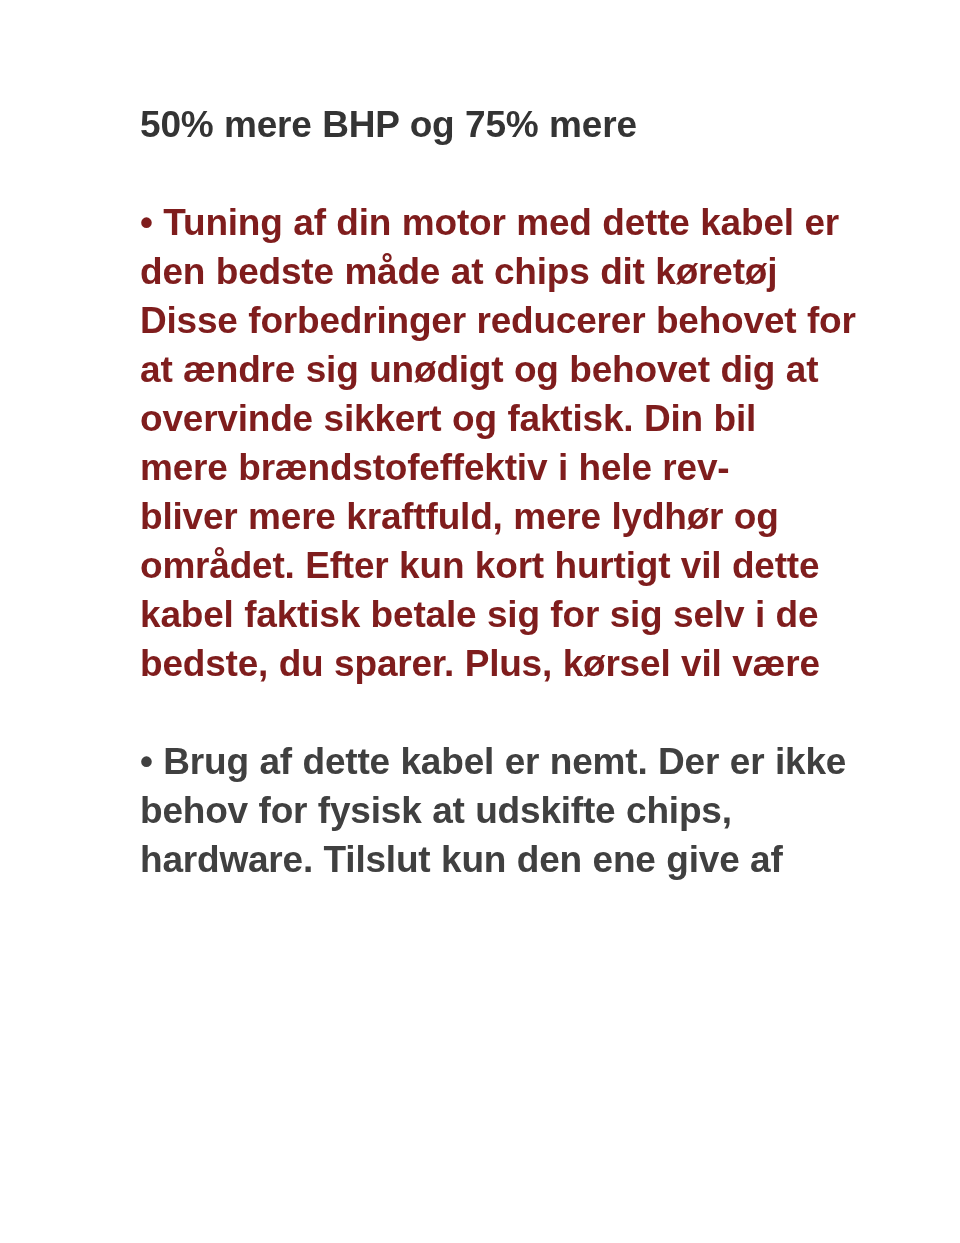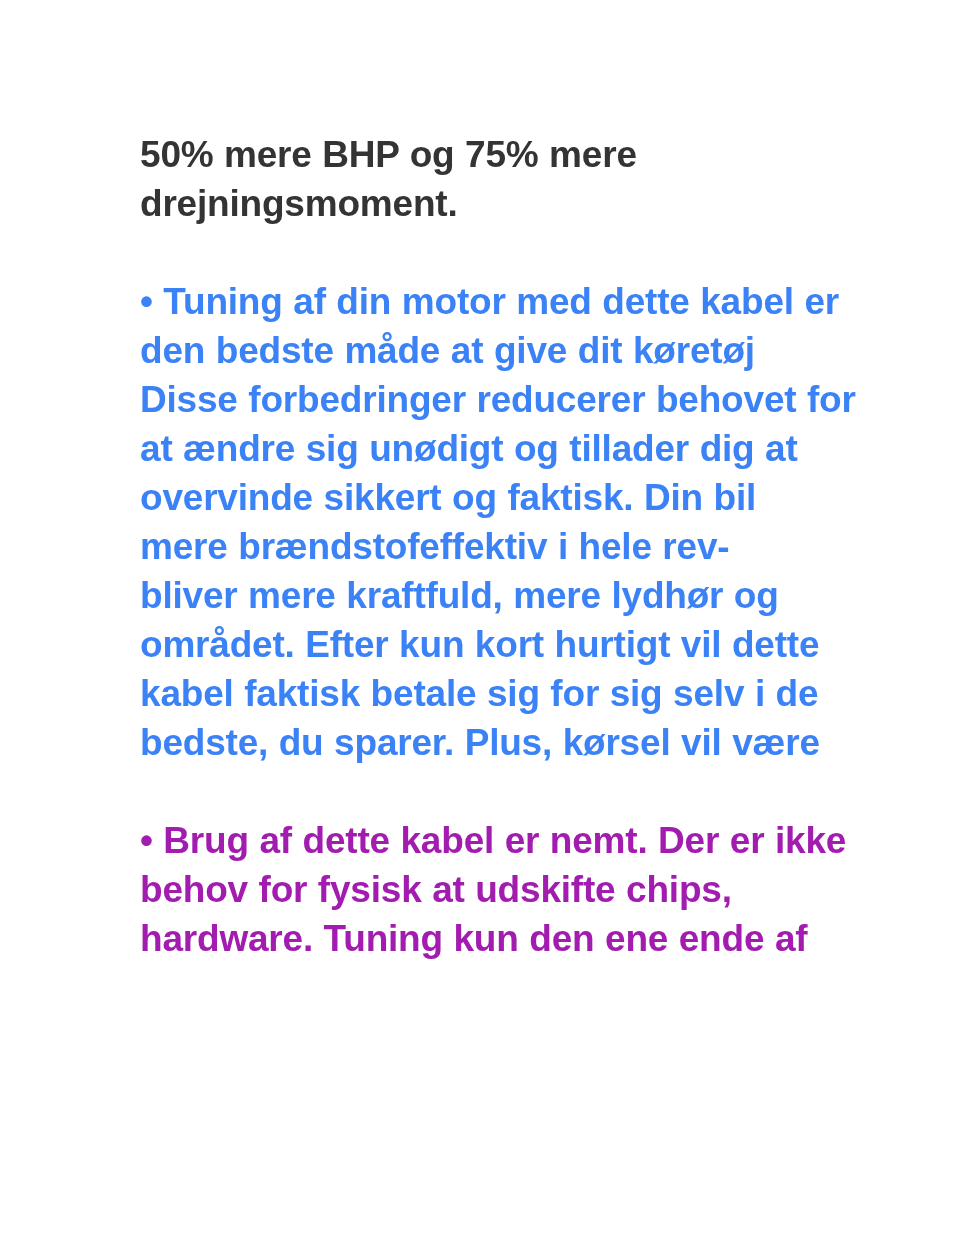--- a/index.html
+++ b/index.html
@@ -20,21 +20,21 @@
     height: 1243px;
     background: #ffffff;
     box-sizing: border-box;
     position: relative;
     overflow: hidden;
   }
 
   .content {
     position: absolute;
     left: 140px;
-    top: 130px;
+    top: 100px;
     width: 690px;
   }
 
   
   .para {
     margin: 0;
     padding: 0;
     color: #343434;
     font-size: 37px;
     font-weight: bold;
@@ -54,33 +54,32 @@
     white-space: pre;
   }
 </style>
 </head>
 <body style="background: rgb(255, 255, 255);">
 
 <div class="page" style="background: rgb(255, 255, 255);">
   <div class="content" id="content-root">
       <p class="para" style="color: rgb(52, 52, 52);">
         <span class="line">50% mere BHP og 75% mere</span>
-        <span class="line">drejningsmoment.</span>
       </p>
-      <p class="para" style="color: #3b82f6;">
+      <p class="para" style="color: #7f1d1d;">
         <span class="line">• Tuning af din motor med dette kabel er</span>
-        <span class="line">den bedste måde at give dit køretøj</span>
+        <span class="line">den bedste måde at chips dit køretøj</span>
         <span class="line">Disse forbedringer reducerer behovet for</span>
-        <span class="line">at ændre sig unødigt og tillader dig at</span>
+        <span class="line">at ændre sig unødigt og behovet dig at</span>
         <span class="line">overvinde sikkert og faktisk. Din bil</span>
         <span class="line">mere brændstofeffektiv i hele rev-</span>
         <span class="line">bliver mere kraftfuld, mere lydhør og</span>
         <span class="line">området. Efter kun kort hurtigt vil dette</span>
         <span class="line">kabel faktisk betale sig for sig selv i de</span>
         <span class="line">bedste, du sparer. Plus, kørsel vil være</span>
       </p>
-      <p class="para" style="color: #a21caf;">
+      <p class="para" style="color: #404040;">
         <span class="line">• Brug af dette kabel er nemt. Der er ikke</span>
         <span class="line">behov for fysisk at udskifte chips,</span>
-        <span class="line">hardware. Tuning kun den ene ende af</span>
+        <span class="line">hardware. Tilslut kun den ene give af</span>
       </p>
     </div>
 </div>
 
 </body></html>

